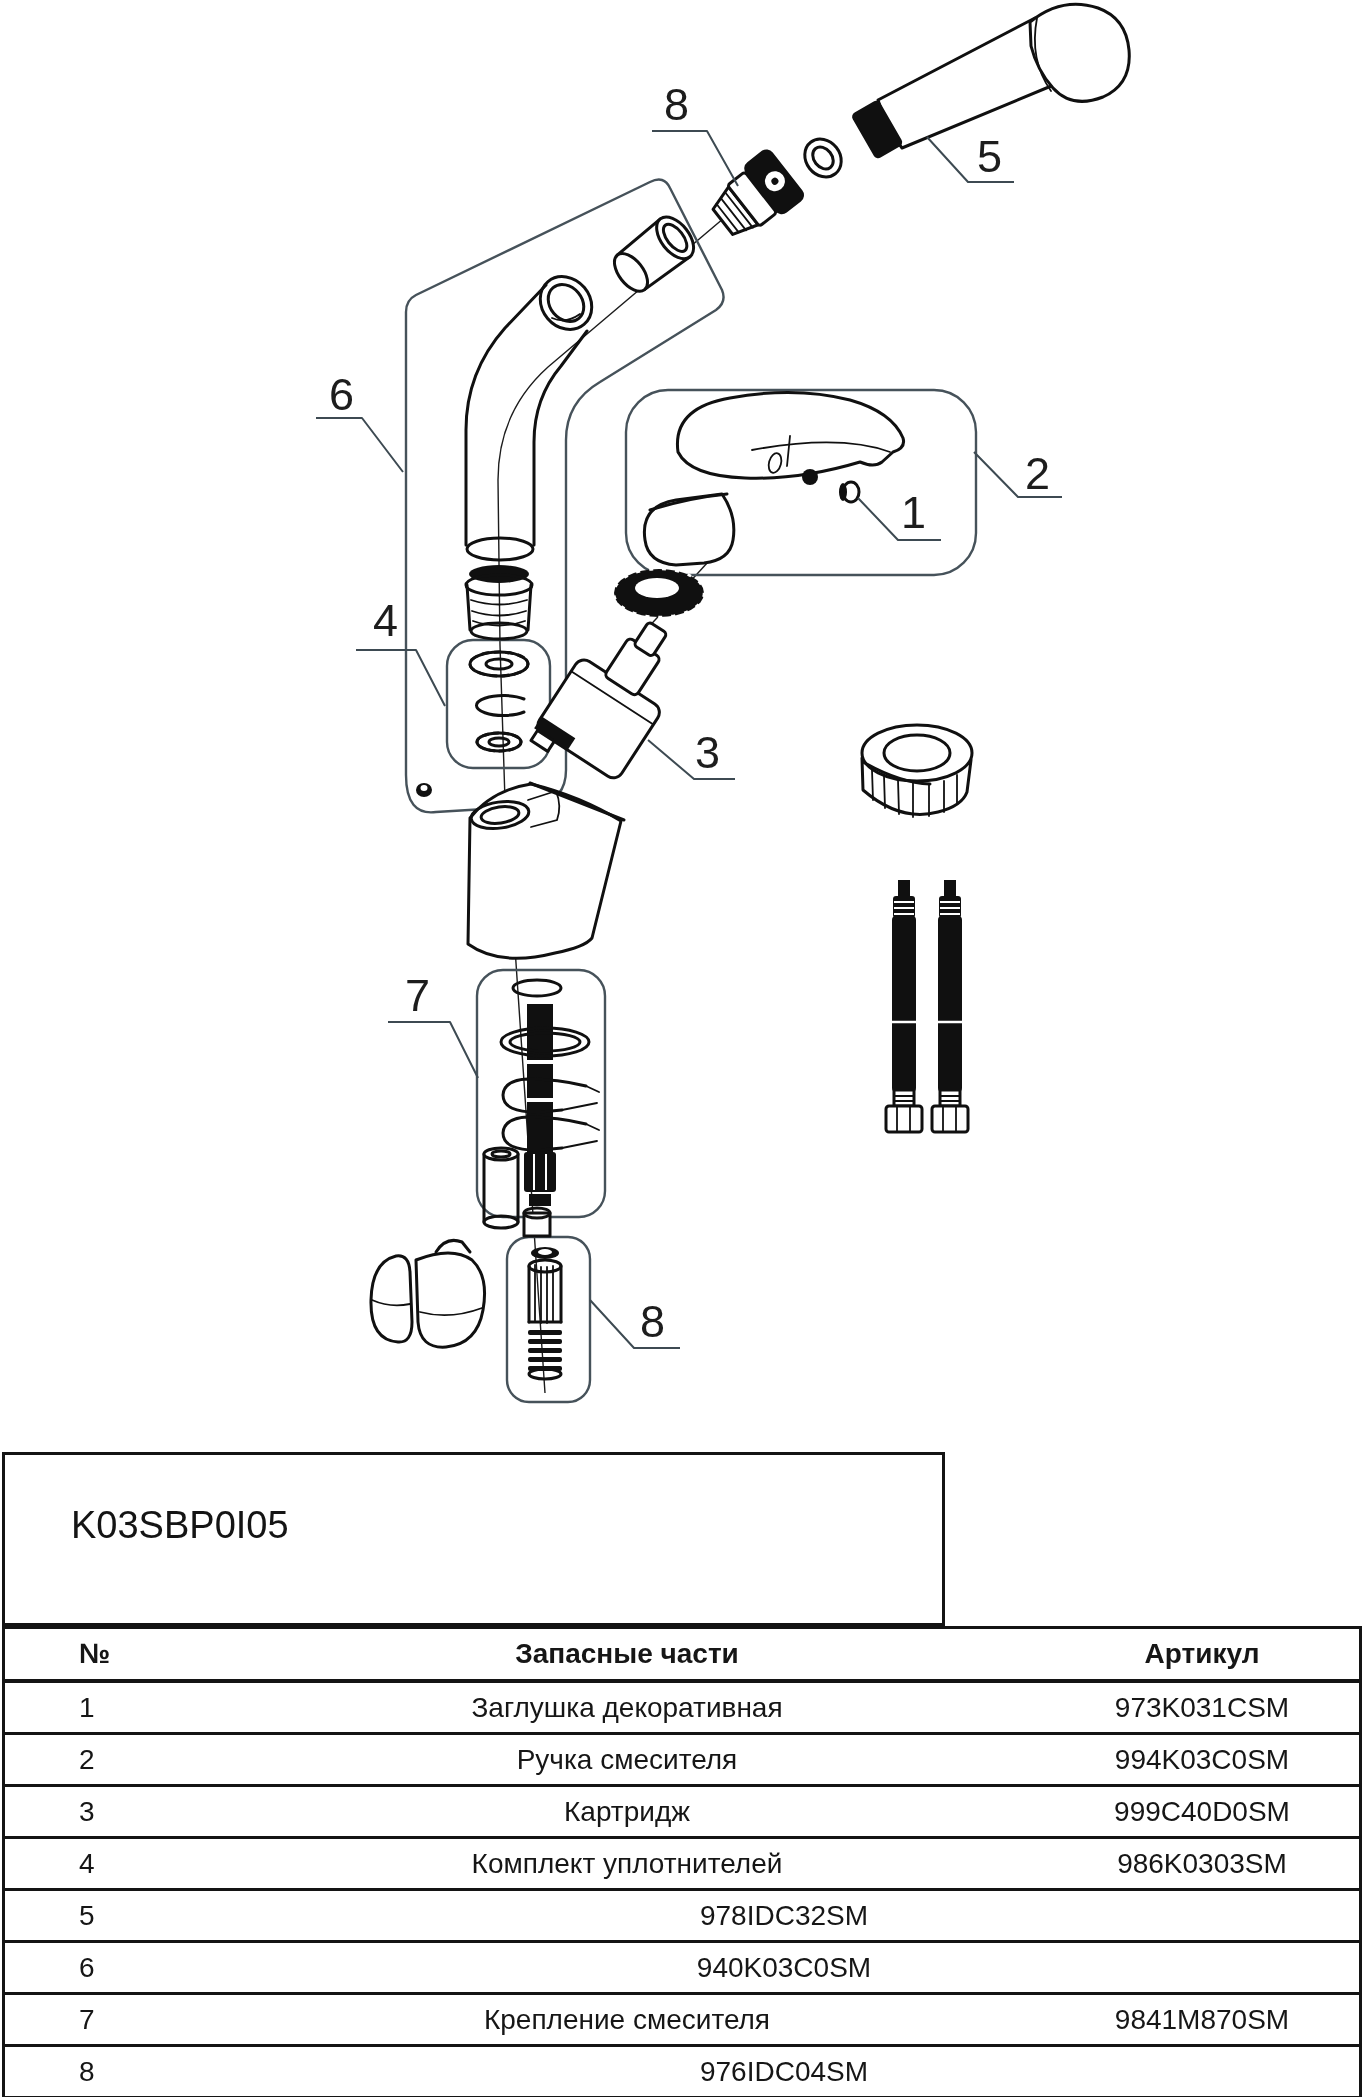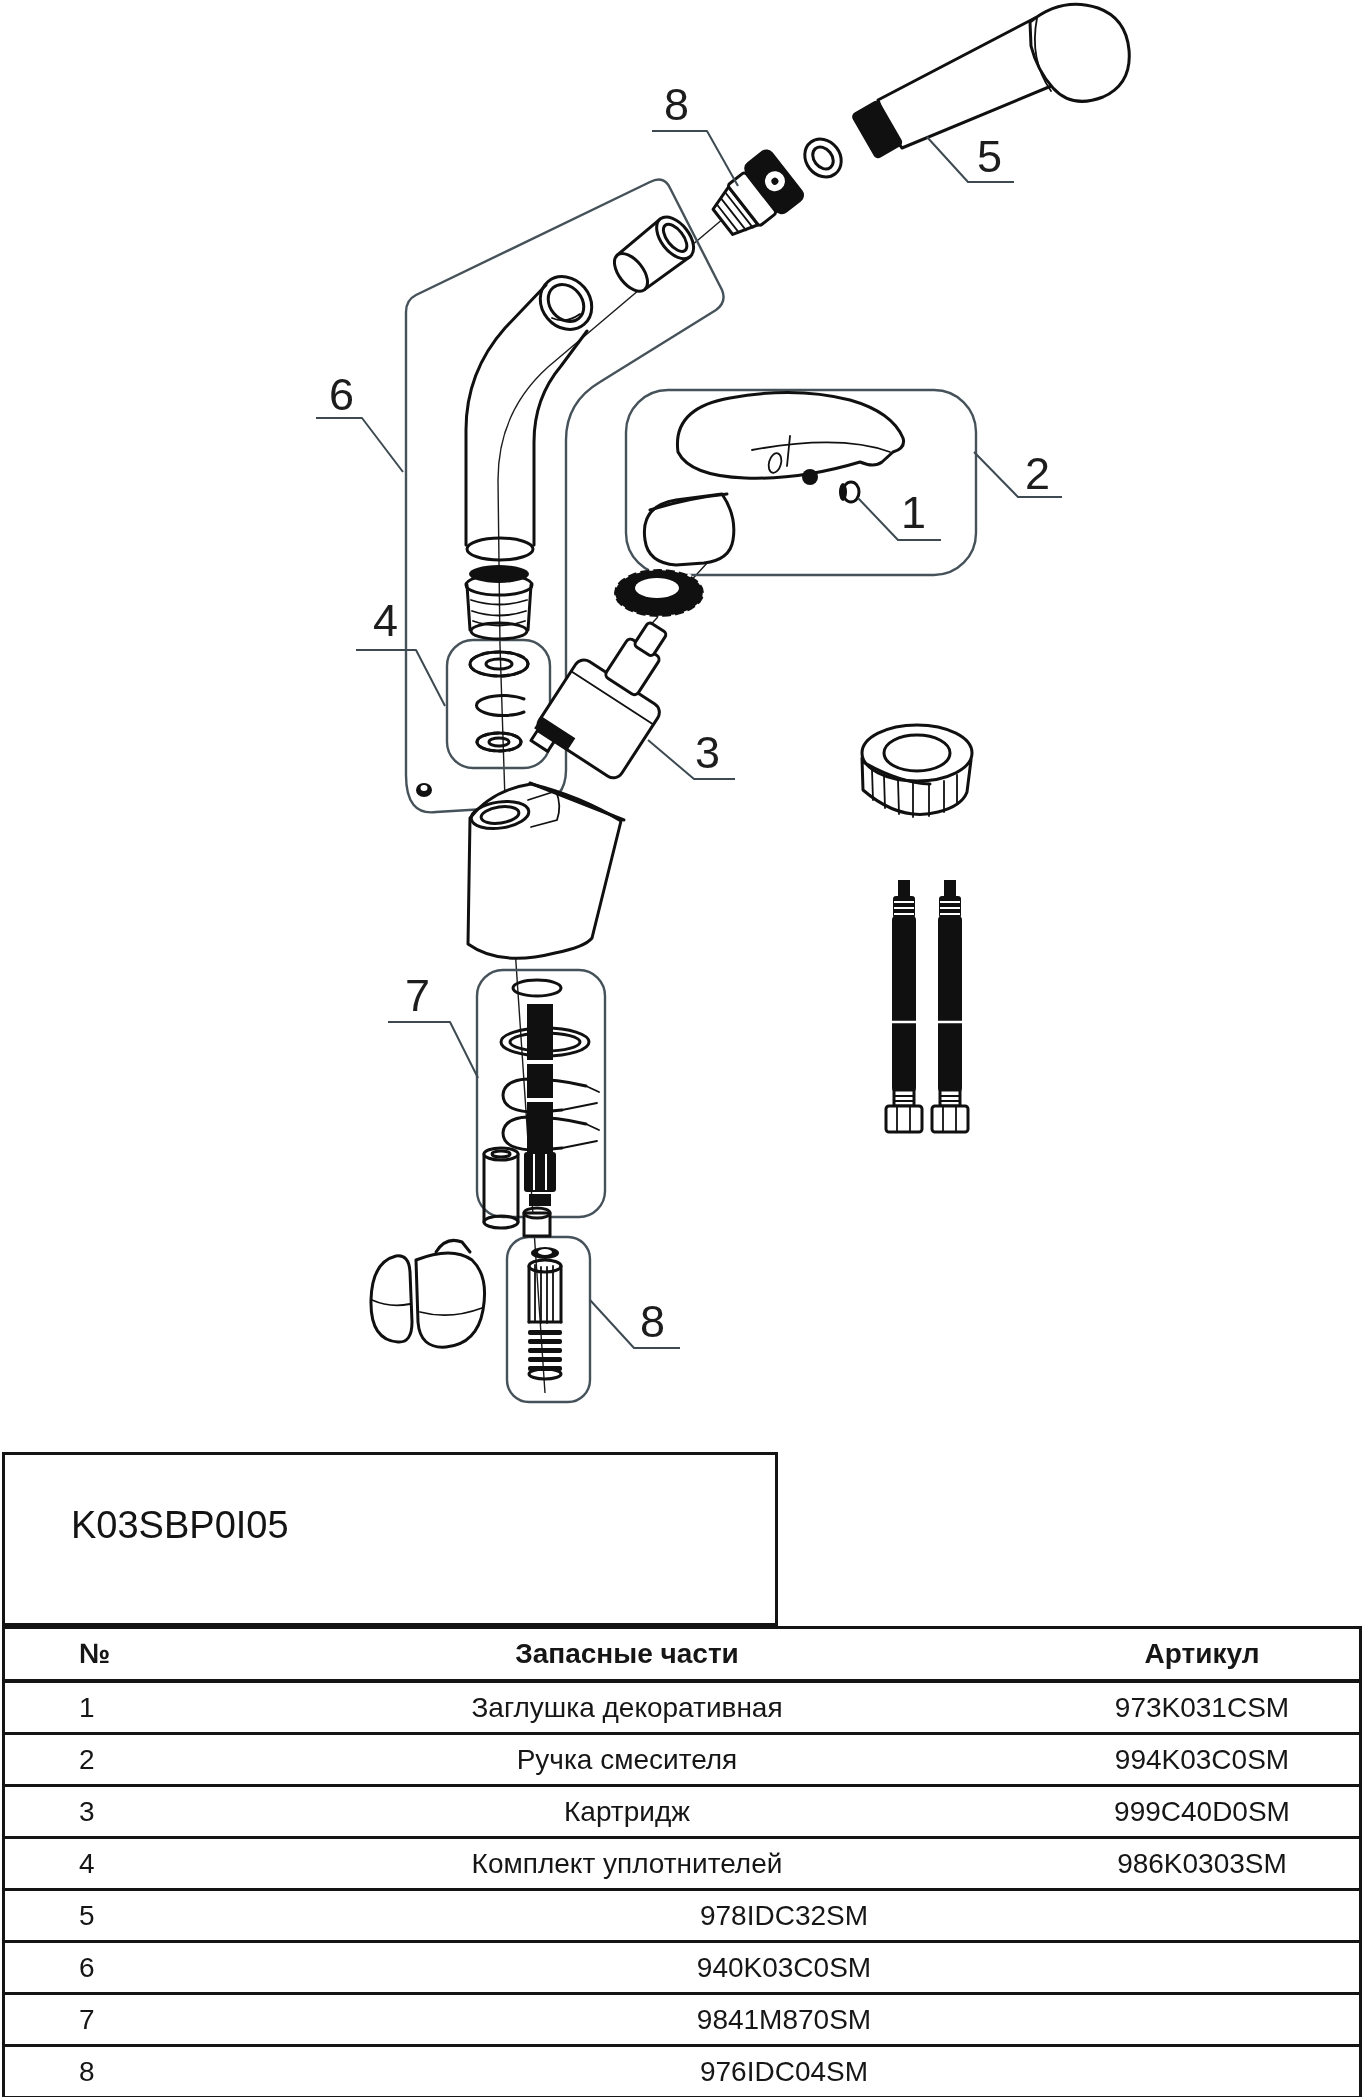--- a/index.html
+++ b/index.html
@@ -11,21 +11,21 @@
   .p{stroke:#101010;stroke-width:3;fill:none;stroke-linecap:round;stroke-linejoin:round;}
   .pw{stroke:#101010;stroke-width:3;fill:#ffffff;stroke-linejoin:round;}
   .pf{fill:#101010;stroke:none;}
   .thin{stroke:#101010;stroke-width:1.8;fill:none;stroke-linecap:round;}
   .box{stroke:#46525a;stroke-width:2.4;fill:none;stroke-linejoin:round;}
   .ldr{stroke:#3d4a52;stroke-width:2;fill:none;stroke-linejoin:round;}
   .axis{stroke:#1c1c1c;stroke-width:1.4;fill:none;}
   .num{font-family:"Liberation Sans",sans-serif;font-size:45px;font-weight:400;fill:#1d1d1d;}
 
   
-  .titlebox{position:absolute;left:2px;top:1452px;width:776px;height:174px;
+  .titlebox{position:absolute;left:2px;top:1452px;width:943px;height:174px;
             border:3px solid #141414;box-sizing:border-box;padding:44px 0 0 66px;}
   .titlebox .code,.titlebox .pname{font-size:38px;line-height:53px;font-weight:400;color:#141414;}
 
   
   .parts{position:absolute;left:2px;top:1626px;width:1360px;box-sizing:border-box;
          border:3px solid #141414;font-size:28px;}
   .thead{display:flex;align-items:center;height:50px;border-bottom:4px solid #141414;font-weight:700;}
   .trow{display:flex;align-items:center;height:49px;border-bottom:3px solid #141414;font-weight:400;}
   .trow:last-child{border-bottom:none;}
   .c-num{width:204px;padding-left:74px;box-sizing:border-box;flex:none;}
@@ -305,20 +305,21 @@
       <div class="c-art">978IDC32SM</div>
     </div>
 
     <div class="trow">
       <div class="c-num">6</div>
       <div class="c-art">940K03C0SM</div>
     </div>
 
     <div class="trow">
       <div class="c-num">7</div>
+      <div class="c-part">Крепление смесителя</div>
       <div class="c-art">9841M870SM</div>
     </div>
 
     <div class="trow">
       <div class="c-num">8</div>
       <div class="c-art">976IDC04SM</div>
     </div>
   </div>
   </div>
 

